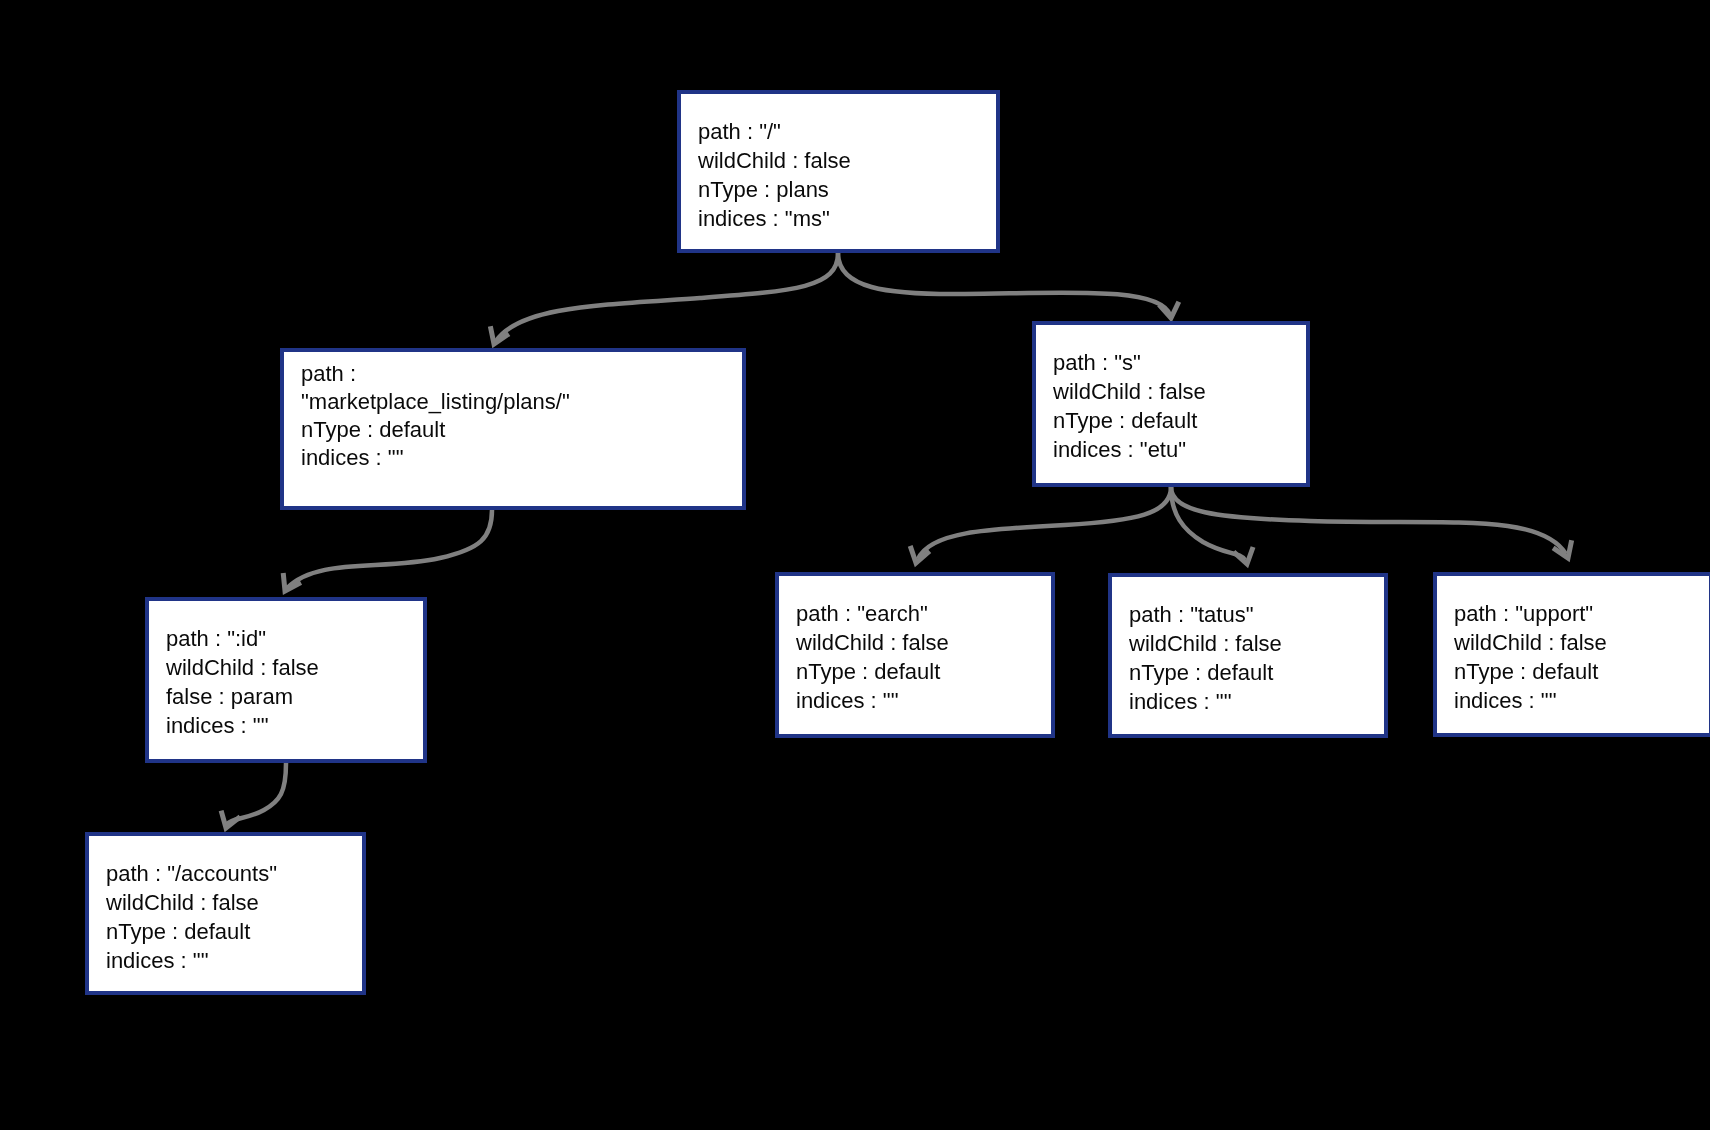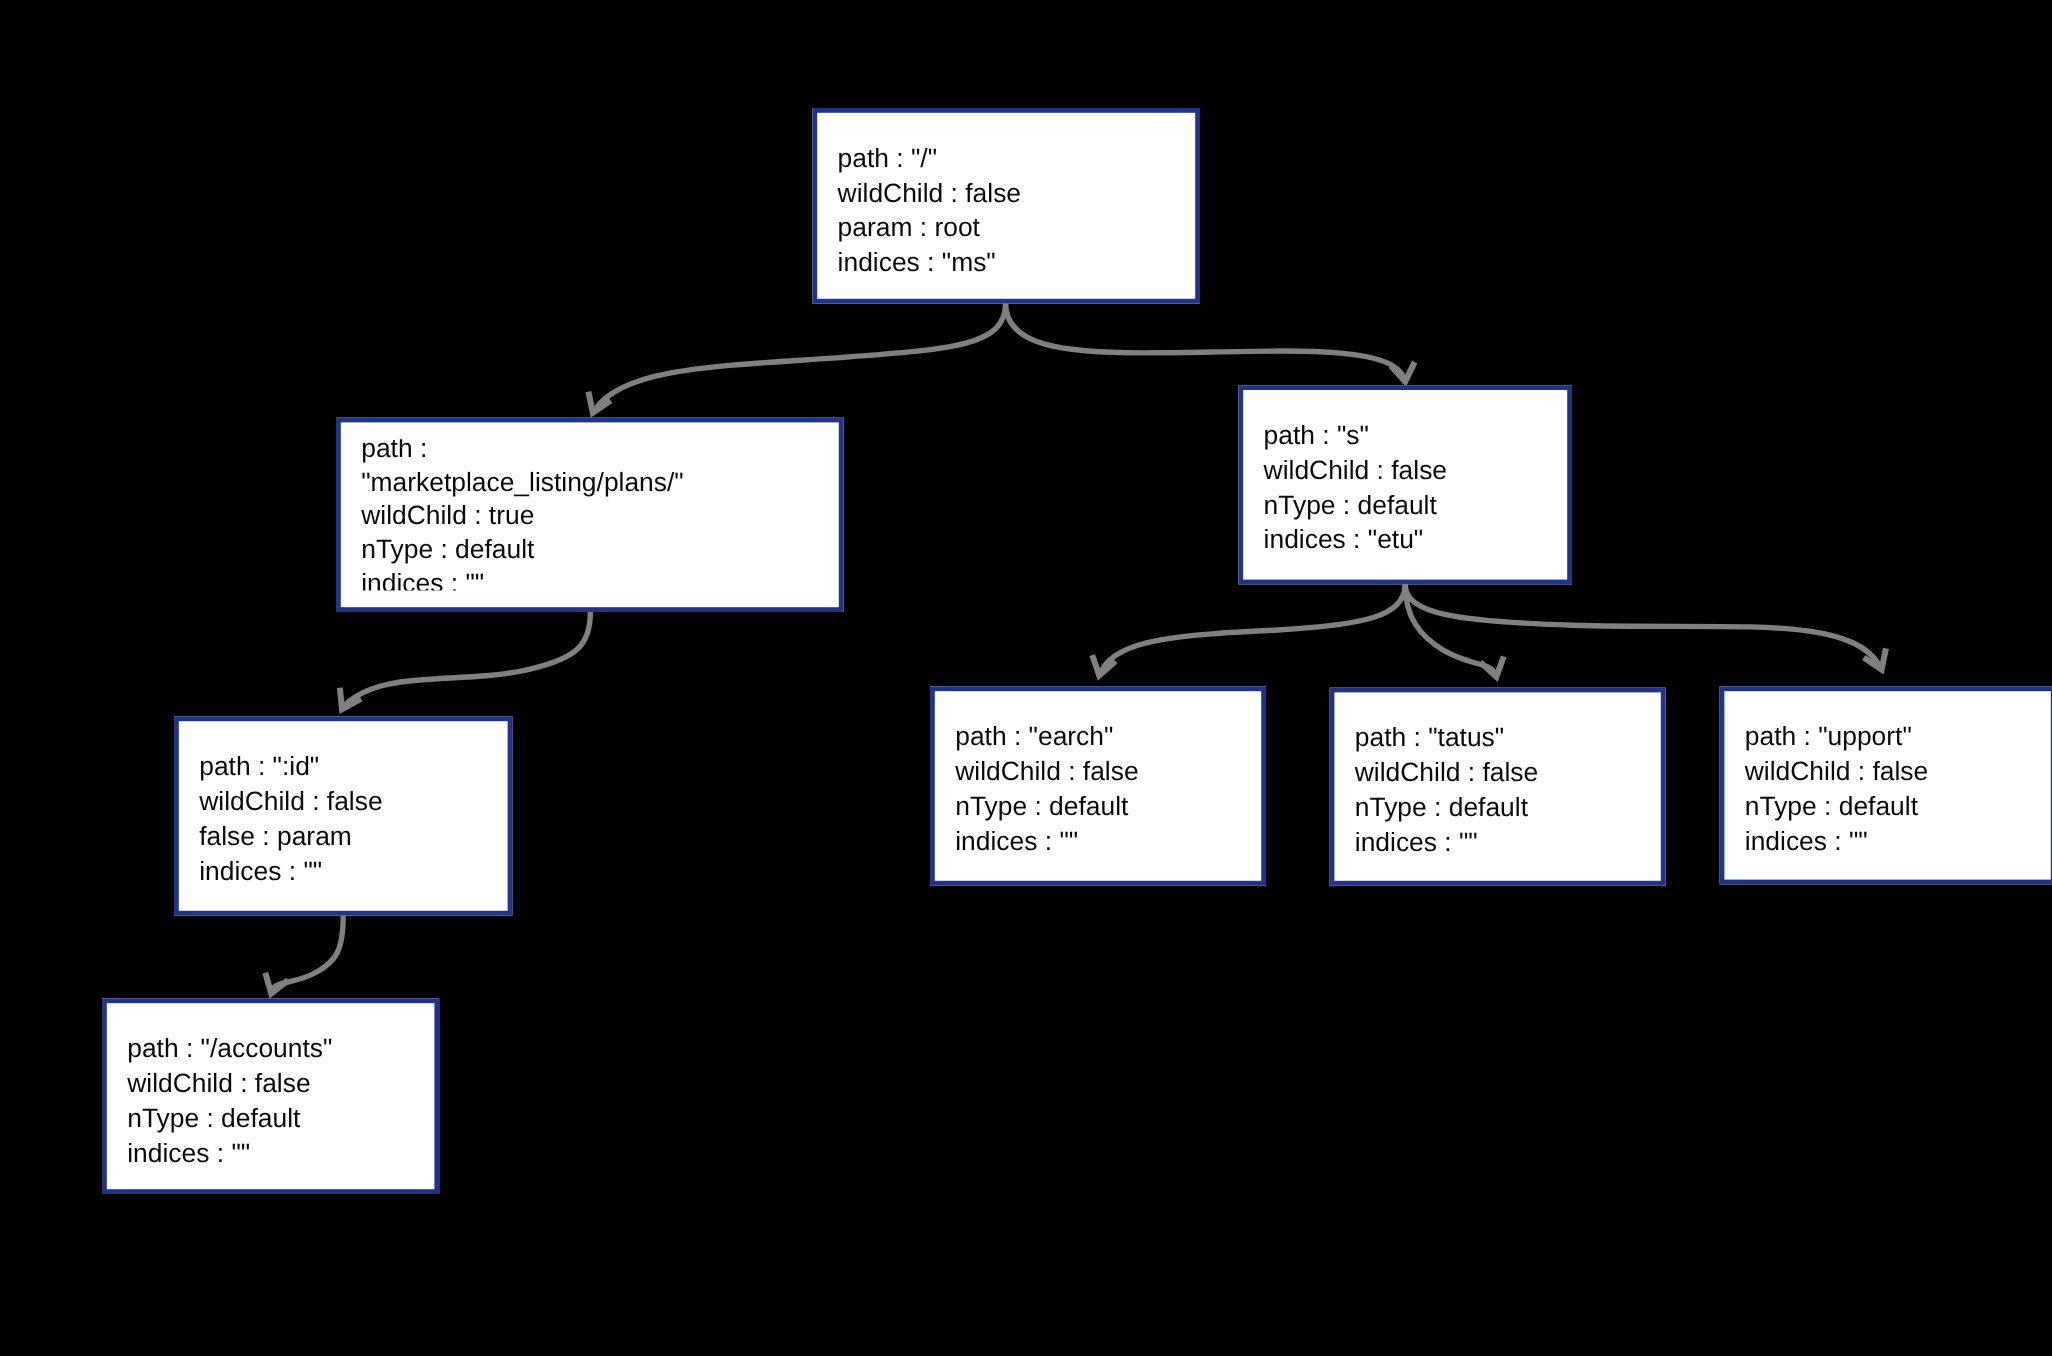--- a/index.html
+++ b/index.html
@@ -88,29 +88,28 @@
     <path class="arrowhead" d="M1237,549 L1247,564 L1257,549" transform="rotate(-14 1247 564)"></path>
 
     <path class="edge" d="M1171,487 C1171,512 1215,518 1310,521 C1445,525 1540,512 1566,554"></path>
     <path class="arrowhead" d="M1558,543 L1568,558 L1578,543" transform="rotate(-22 1568 558)"></path>
   </svg>
 
 <div class="node" style="left: 677px; top: 90px; width: 323px; height: 163px;">
       <div class="node-inner" style="color: rgb(10, 10, 10);">
         <div class="node-line">path : "/"</div>
         <div class="node-line">wildChild : false</div>
-        <div class="node-line">param : root</div>
+        <div class="node-line">nType : plans</div>
         <div class="node-line">indices : "ms"</div>
       </div>
     </div>
-    <div class="node clipped" style="left: 280px; top: 348px; width: 423px; height: 162px;">
+    <div class="node clipped" style="left: 280px; top: 348px; width: 466px; height: 162px;">
       <div class="node-inner" style="color: rgb(10, 10, 10);">
         <div class="node-line">path :</div>
         <div class="node-line">"marketplace_listing/plans/"</div>
-        <div class="node-line">wildChild : true</div>
         <div class="node-line">nType : default</div>
         <div class="node-line">indices : ""</div>
       </div>
     </div>
     <div class="node" style="left: 1032px; top: 321px; width: 278px; height: 166px;">
       <div class="node-inner" style="color: rgb(10, 10, 10);">
         <div class="node-line">path : "s"</div>
         <div class="node-line">wildChild : false</div>
         <div class="node-line">nType : default</div>
         <div class="node-line">indices : "etu"</div>

